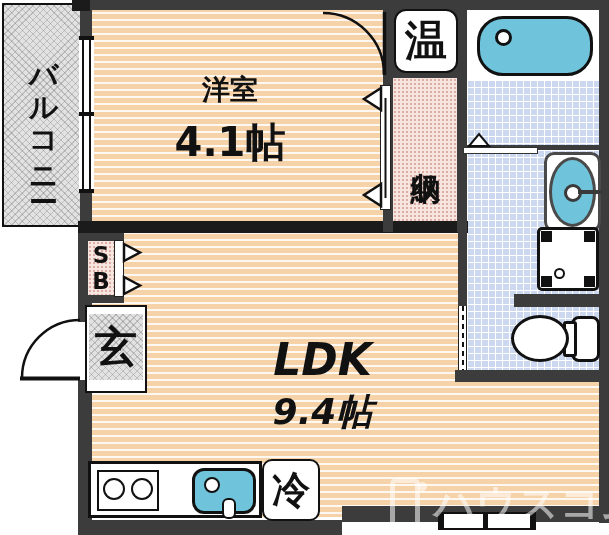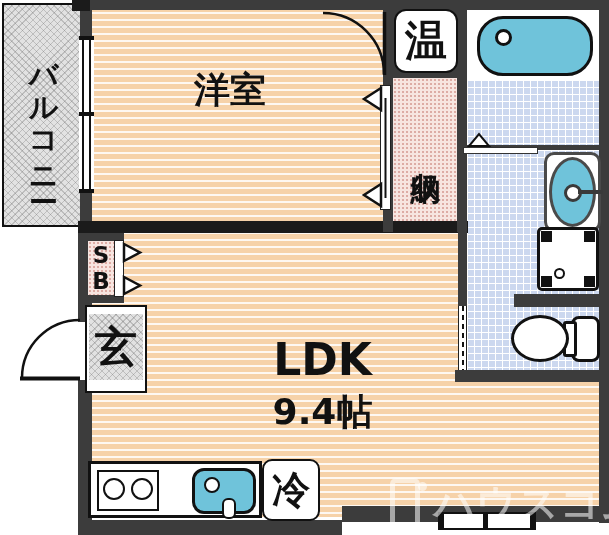--- a/index.html
+++ b/index.html
@@ -124,28 +124,29 @@
   </div>
   <div class="abs white" style="left:114px;top:240px;width:10px;height:57px;border:1px solid #222;z-index:13;"></div>
 
   <div class="abs white" style="left:380px;top:85px;width:11px;height:125px;border:1px solid #222;z-index:12;"></div>
 
   <div class="abs lbl vtext" style="left:14px;top:20px;width:60px;height:190px;font-size:29px;z-index:20;">
     <span>バルコニー</span>
   </div>
 
   <div class="abs" style="left:110px;top:64px;width:240px;text-align:center;font-weight:600;z-index:20;">
-    <div style="font-size:36px;line-height:52px;">洋室</div>
+    <div style="font-size:28px;line-height:52px;">洋室</div>
+    <div style="font-size:40px;line-height:52px;">4.1帖</div>
   </div>
 
   <div class="abs lbl vtext" style="left:397px;top:92px;width:56px;height:118px;font-size:30px;z-index:20;">
     <span>収納</span>
   </div>
 
-  <div class="abs" style="left:210px;top:334px;width:225px;text-align:center;font-weight:600;z-index:20;">
+  <div class="abs" style="left:210px;top:334px;width:225px;text-align:center;font-weight:600;z-index:20;font-style:italic;">
     <div style="font-size:44px;line-height:52px;">LDK</div>
     <div style="font-size:36px;line-height:52px;">9.4帖</div>
   </div>
 
   <svg class="svg-top" width="609" height="535" viewBox="0 0 609 535">
 
     <path d="M 323 13 A 61 61 0 0 1 384 74" fill="none" stroke="#111" stroke-width="2.5"></path>
     <line x1="384.5" y1="12" x2="384.5" y2="75" stroke="#111" stroke-width="3.5"></line>
 
     <path d="M 22 378 A 58 58 0 0 1 80 320" fill="none" stroke="#111" stroke-width="2.5"></path>

